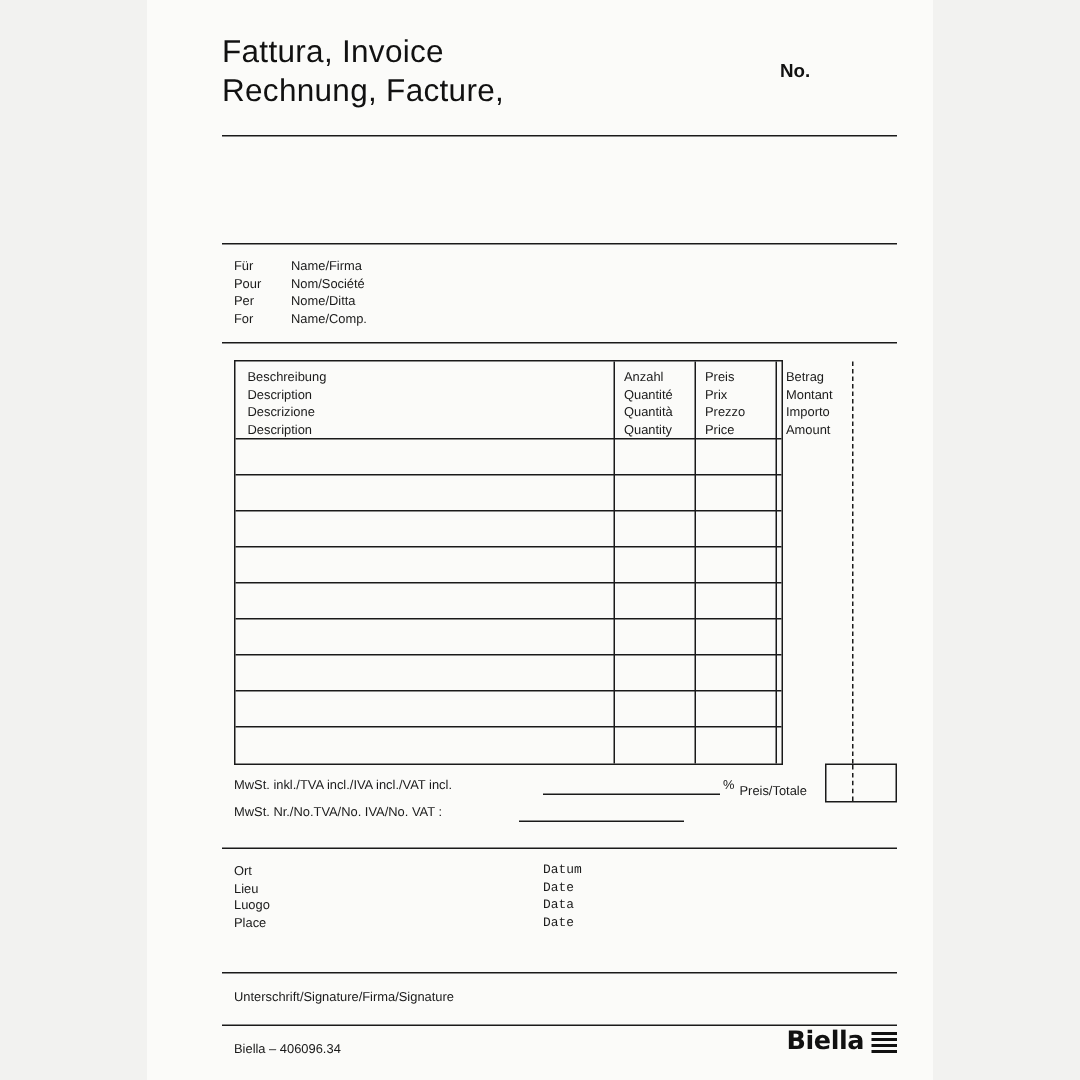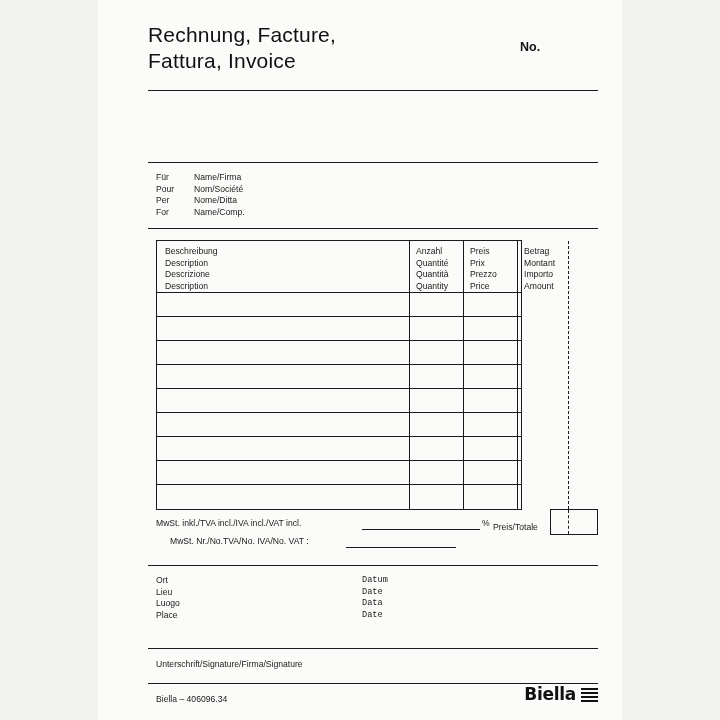--- a/index.html
+++ b/index.html
@@ -190,22 +190,22 @@
   }
 </style>
 </head>
 <body>
 
 <div id="page">
   <div class="sheet">
     <div class="inner">
 
       <div class="title">
+        <div>Fattura, Invoice</div>
         <div>Rechnung, Facture,</div>
-        <div>Fattura, Invoice</div>
       </div>
       <div class="no-label">No.</div>
 
       <div class="hr" style="top:90px;"></div>
 
 
       <div class="hr" style="top:162px;"></div>
 
       <div class="addr" style="left:8px; top:172px;">
         <div class="row"><span class="k">Für</span><span>Name/Firma</span></div>
@@ -259,21 +259,21 @@
           <div>Montant</div>
           <div>Importo</div>
           <div>Amount</div>
         </div>
       </div>
 
       <div class="vat" style="left:8px; top:518px;">MwSt. inkl./TVA incl./IVA incl./VAT incl.</div>
       <div class="ruleline" style="left:214px; top:529px; width:118px;"></div>
       <div class="vat" style="left:334px; top:518px;">%</div>
 
-      <div class="vat" style="left:22px; top:536px;">MwSt. Nr./No.TVA/No. IVA/No. VAT :</div>
+      <div class="vat" style="left:8px; top:536px;">MwSt. Nr./No.TVA/No. IVA/No. VAT :</div>
       <div class="ruleline" style="left:198px; top:547px; width:110px;"></div>
 
       <div class="vat" style="left:345px; top:522px;">Preis/Totale</div>
       <div class="totalbox" style="left:402px; top:509px; width:48px; height:26px;">
         <div class="dotline" style="left:17px;"></div>
       </div>
 
       <div class="hr" style="top:565px;"></div>
 
       <div class="pd" style="left:8px; top:575px;">

